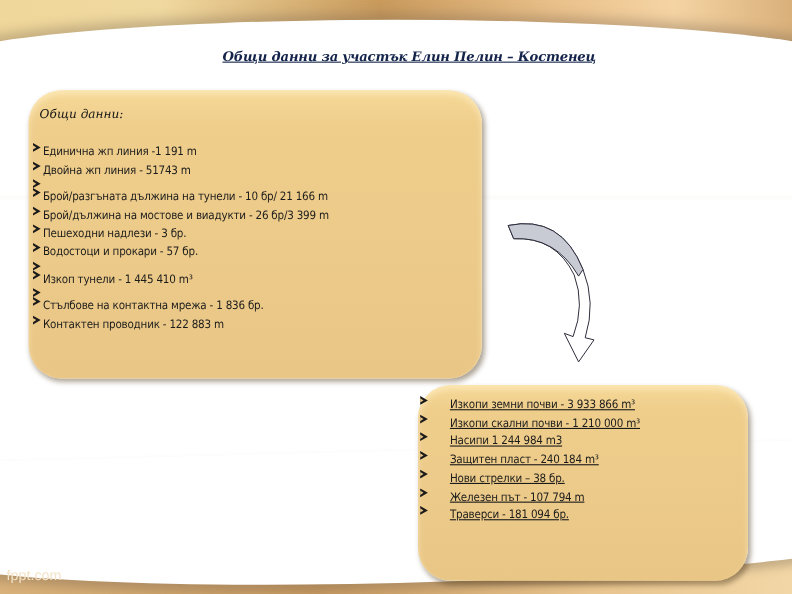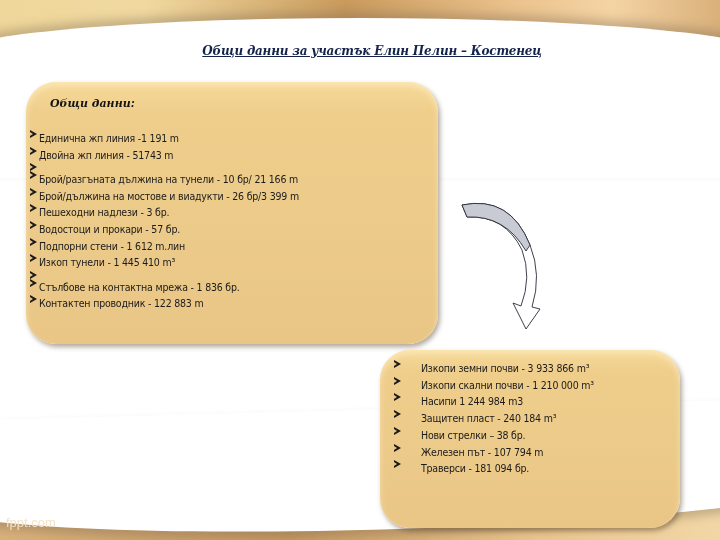--- a/index.html
+++ b/index.html
@@ -44,27 +44,27 @@
       position: absolute;
       background: linear-gradient(180deg, #f6d997 0%, #efce8c 12%, #e9c686 100%);
       border-radius: 30px;
       box-shadow: 2px 3px 5px rgba(80,60,30,0.45), inset 0 4px 6px rgba(255,240,200,0.6);
       color: #1b1b1b;
       font-family: "DejaVu Sans Condensed", "DejaVu Sans", sans-serif;
     }
     .box-main { left: 26px; top: 82px; width: 412px; height: 262px; }
     .box-secondary { left: 380px; top: 350px; width: 300px; height: 178px; }
     .box-heading {
-      position: absolute; left: 24px; top: 15px;
-      font-family: "DejaVu Serif", serif; font-style: italic; font-weight: bold;
+      position: absolute; left: 10px; top: 15px;
+      font-family: "DejaVu Serif", serif; font-style: italic; font-weight: normal;
       font-size: 11px; color: #141414;
     }
     ul.list { list-style: none; margin: 0; padding: 0; position: absolute; }
     .box-main ul.list { left: 4px; top: 48px; }
-    .box-secondary ul.list { left: 14px; top: 10px; }
+    .box-secondary ul.list { left: 2px; top: 10px; text-decoration: underline; }
     ul.list li {
       font-size: 10.5px; line-height: 16.6px; white-space: nowrap; letter-spacing: -0.2px;
       display: flex; align-items: flex-start;
     }
     .box-secondary ul.list li { line-height: 16.7px; }
     .bullet {
       display: inline-block; width: 0; height: 0;
       border-top: 4.5px solid transparent; border-bottom: 4.5px solid transparent;
       border-left: 7px solid #1a1a1a; margin-right: 2px; position: relative;
     }
@@ -112,21 +112,20 @@
     <li>
         <span class="bullet"></span>
         <span>Пешеходни надлези - 3 бр.</span>
       </li>
     <li>
         <span class="bullet"></span>
         <span>Водостоци и прокари - 57 бр.</span>
       </li>
     <li>
         <span class="bullet"></span>
-        <span>Подпорни стени - 1 612 m.лин</span>
       </li>
     <li>
         <span class="bullet"></span>
         <span>Изкоп тунели - 1 445 410 m³</span>
       </li>
     <li>
         <span class="bullet"></span>
       </li>
     <li>
         <span class="bullet"></span>

